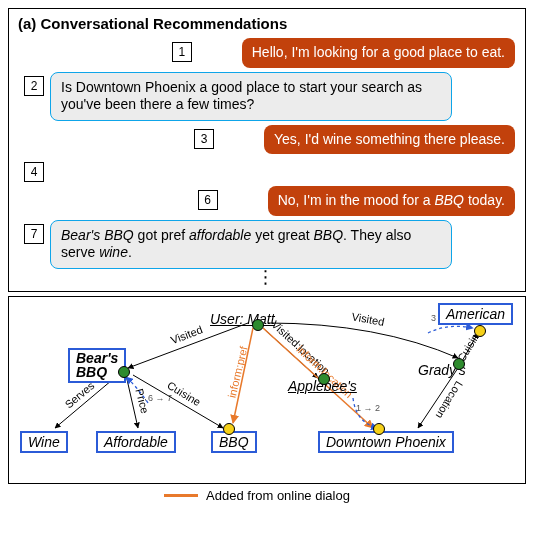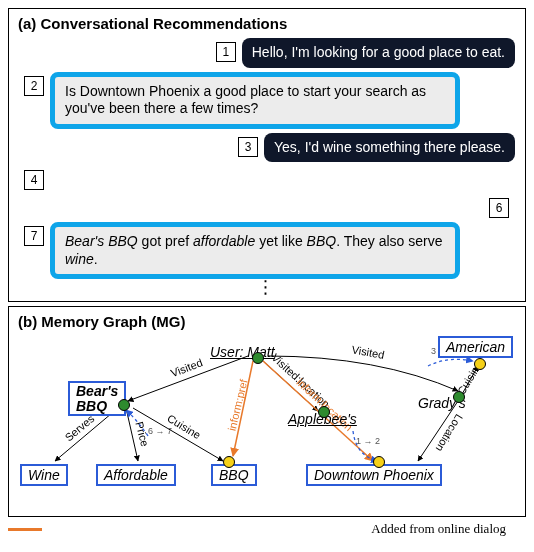--- a/index.html
+++ b/index.html
@@ -41,43 +41,43 @@
     flex: 0 0 auto;
   }
   .bubble {
     border-radius: 8px;
     padding: 6px 10px;
     max-width: 380px;
     font-size: 14px;
     line-height: 1.25;
   }
   .bubble.user {
-    background: #0f172a;
+    background: #c2410c;
     color: #fff;
+    margin-left: 44px;
   }
   .bubble.sys {
     background: #ECECEC;
     color: #000;
-    border: 5px solid #0ea5e9;
+    border: 1px solid #0ea5e9;
   }
   .ellipsis {
     text-align: center;
     font-size: 18px;
     line-height: 8px;
     letter-spacing: 2px;
     margin-top: 4px;
   }
   .legend {
     display: flex;
-    justify-content: space-between;
+    justify-content: center;
     align-items: center;
     font-size: 13px;
     margin-top: 2px;
     padding-right: 20px;
-    font-family: Liberation Serif, serif;
   }
   .legend .swatch {
     width: 34px;
     height: 3px;
     background: #E8792B;
     margin-right: 8px;
   }
   
   .graph-wrap {
     position: relative;
@@ -142,34 +142,36 @@
     <span class="turn-num">3</span>
     <div class="bubble user">Yes, I'd wine something there please.</div>
   </div>
 
   <div class="row left">
     <span class="turn-num">4</span>
   </div>
 
   <div class="row right">
     <span class="turn-num">6</span>
+    <div class="bubble user">
+      <span>No, I'm in the mood for a </span><i>BBQ</i><span> today.</span>
+    </div>
   </div>
 
   <div class="row left">
     <span class="turn-num">7</span>
     <div class="bubble sys">
-      <i>Bear's BBQ</i><span> got pref </span><i>affordable</i><span> yet like </span><i>BBQ</i><span>. They also serve </span><i>wine</i><span>.</span>
+      <i>Bear's BBQ</i><span> got pref </span><i>affordable</i><span> yet great </span><i>BBQ</i><span>. They also serve </span><i>wine</i><span>.</span>
     </div>
   </div>
 
   <div class="ellipsis">⋮</div>
 </div>
 
 <div class="panel">
-  <div class="section-title">(b) Memory Graph (MG)</div>
 
   <div class="graph-wrap">
 
     <svg class="edges">
       <defs>
         <marker id="ah" viewBox="0 0 10 10" refX="9" refY="5" markerWidth="6" markerHeight="6" orient="auto-start-reverse">
           <path d="M0,0 L10,5 L0,10 z" fill="#000"></path>
         </marker>
         <marker id="aho" viewBox="0 0 10 10" refX="9" refY="5" markerWidth="6" markerHeight="6" orient="auto-start-reverse">
           <path d="M0,0 L10,5 L0,10 z" fill="#E8792B"></path>
@@ -245,21 +247,21 @@
     <div class="ulabel" style="left:400px; top:59px;">Grady's</div>
     <div class="gdot" style="left:435px; top:55px;"></div>
 
     <div class="gnode-box" style="left:2px; top:128px;">Wine</div>
 
     <div class="gnode-box" style="left:78px; top:128px;">Affordable</div>
 
     <div class="gnode-box" style="left:193px; top:128px;">BBQ</div>
     <div class="gdot yellow" style="left:205px; top:120px;"></div>
 
-    <div class="gnode-box" style="left:288px; top:128px;">Downtown Phoenix</div>
+    <div class="gnode-box" style="left:300px; top:128px;">Downtown Phoenix</div>
     <div class="gdot yellow" style="left:355px; top:120px;"></div>
   </div>
 </div>
 
 <div class="legend">
   <span class="swatch"></span>
   <span>Added from online dialog</span>
 </div>
 
 </body></html>

